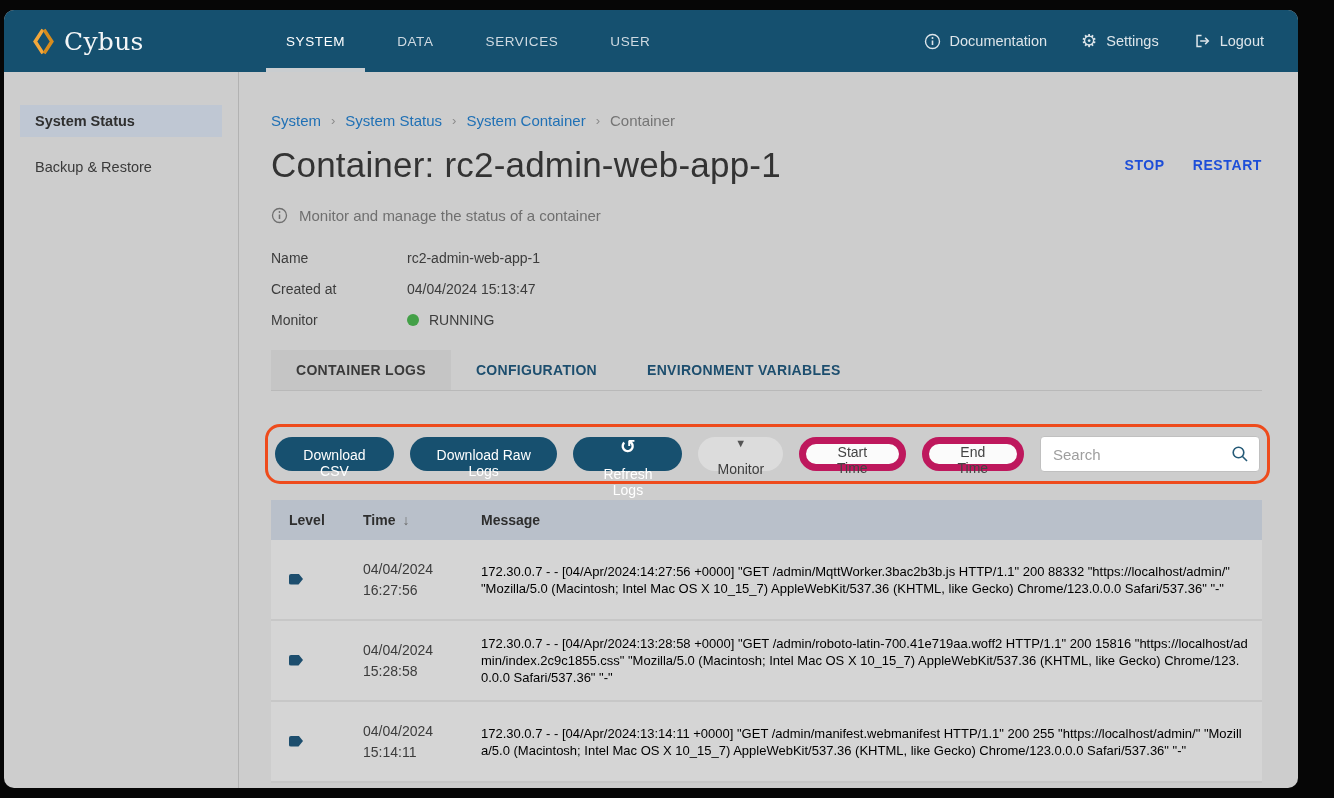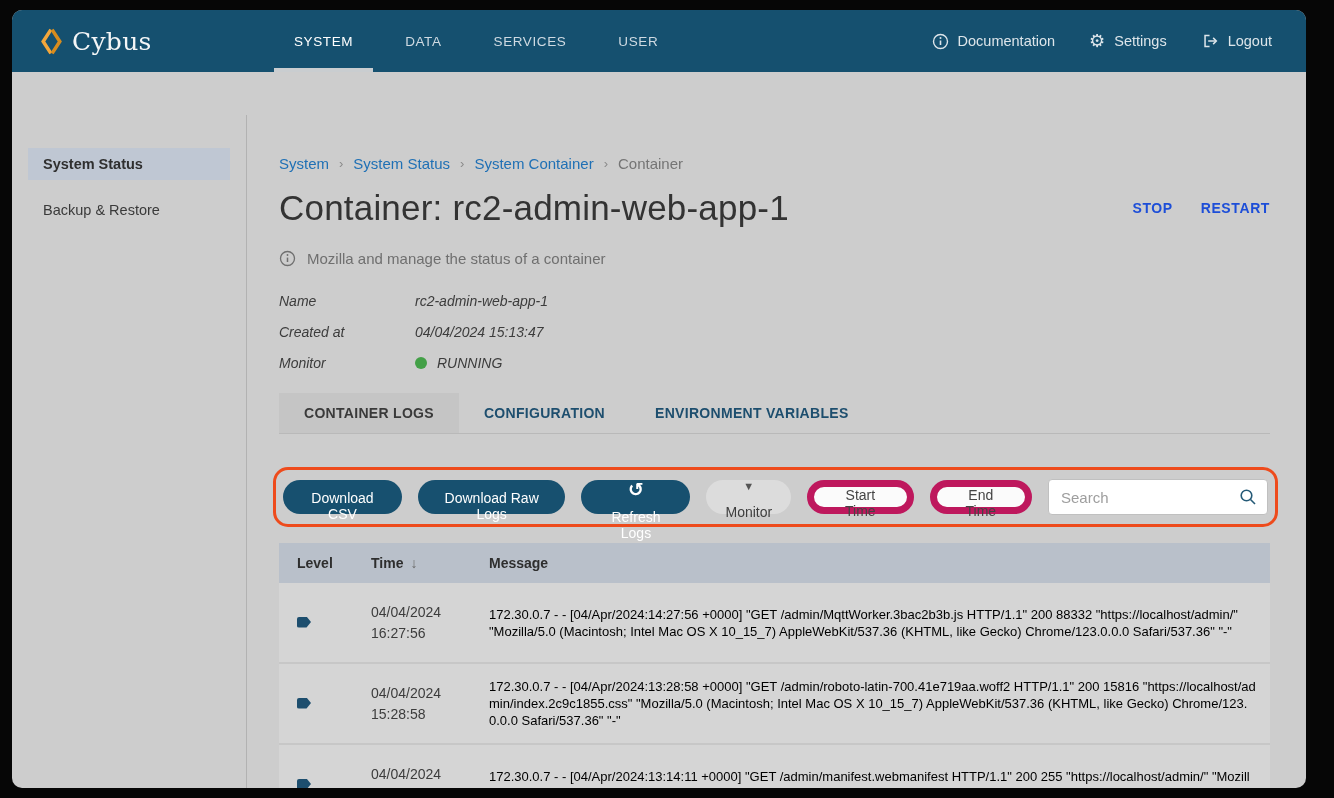--- a/index.html
+++ b/index.html
@@ -1,21 +1,21 @@
 <!DOCTYPE html>
 <html><head>
 <meta charset="utf-8">
 <style>
   * { margin:0; padding:0; box-sizing:border-box; }
   html,body { width:1334px; height:798px; background:#060606; overflow:hidden;
               font-family:"Liberation Sans","DejaVu Sans",sans-serif; }
 
-  .window { position:absolute; left:12px; top:10px; width:1294px; height:778px;
+  .window { position:absolute; left:4px; top:10px; width:1294px; height:778px;
             background:#cdcdcd; border-radius:10px; overflow:hidden;
-            display:flex; flex-direction:column;gap:43px; }
+            display:flex; flex-direction:column; }
 
   
   .navbar { height:62px; flex:0 0 62px; background:#15506f; display:flex; align-items:stretch; }
   .brand { display:flex; align-items:center; gap:9px; padding-left:28px; width:256px; cursor:pointer; }
   .brand-name { font-family:"DejaVu Serif","Liberation Serif",serif; font-size:25px; color:#f4f6f7; letter-spacing:.3px; }
   .nav-items { display:flex; align-items:stretch; }
   .nav-item { position:relative; display:flex; align-items:center; padding:0 26px;
               color:#cfdae2; font-size:13.5px; letter-spacing:.6px; cursor:pointer; }
   .nav-item.active { color:#ffffff; }
   .nav-item.active::after { content:""; position:absolute; left:6px; right:6px; bottom:0;
@@ -39,21 +39,21 @@
   .crumb-current { color:#757575; }
 
   .title-row { margin-top:16px; display:flex; align-items:center; justify-content:space-between; }
   .page-title { font-size:35px; font-weight:400; color:#333333; letter-spacing:.2px; }
   .title-actions { display:flex; gap:28px; }
   .text-btn { background:none; border:none; font-family:inherit; font-size:14px; font-weight:bold;
               letter-spacing:.6px; color:#1d4ed8; cursor:pointer; }
 
   .subtitle { margin-top:22px; display:flex; align-items:center; gap:11px; color:#6f6f6f; font-size:15px; }
 
-  .fields { margin-top:26px;font-style:italic; }
+  .fields { margin-top:26px; }
   .field-row { display:flex; align-items:center; margin-bottom:15px; font-size:14px; color:#3c3c3c; }
   .field-label { width:136px; flex:0 0 136px; }
   .status-dot { display:inline-block; width:12px; height:12px; border-radius:50%;
                 background:#43a047; margin-right:10px; vertical-align:-1px; }
 
   
   .tabs { margin-top:22px; display:flex; border-bottom:1px solid #b9b9b9; }
   .tab { padding:12px 25px; font-size:14px; font-weight:bold; letter-spacing:.3px;
          color:#1d4e6e; cursor:pointer; }
   .tab.active { background:#c5c5c5; color:#3a3a3a; }
@@ -159,21 +159,21 @@
           <button class="text-btn">RESTART</button>
         </div>
       </div>
 
       <div class="subtitle">
         <svg width="17" height="17" viewBox="0 0 17 17">
           <circle cx="8.5" cy="8.5" r="7" stroke="#6f6f6f" stroke-width="1.3" fill="none"></circle>
           <line x1="8.5" y1="7.6" x2="8.5" y2="12" stroke="#6f6f6f" stroke-width="1.5"></line>
           <circle cx="8.5" cy="5" r="0.9" fill="#6f6f6f"></circle>
         </svg>
-        <span>Mozilla and manage the status of a container</span>
+        <span>Monitor and manage the status of a container</span>
       </div>
 
       <div class="fields">
         <div class="field-row">
           <span class="field-label">Name</span>
           <span>rc2-admin-web-app-1</span>
         </div>
         <div class="field-row">
           <span class="field-label">Created at</span>
           <span>04/04/2024 15:13:47</span>

